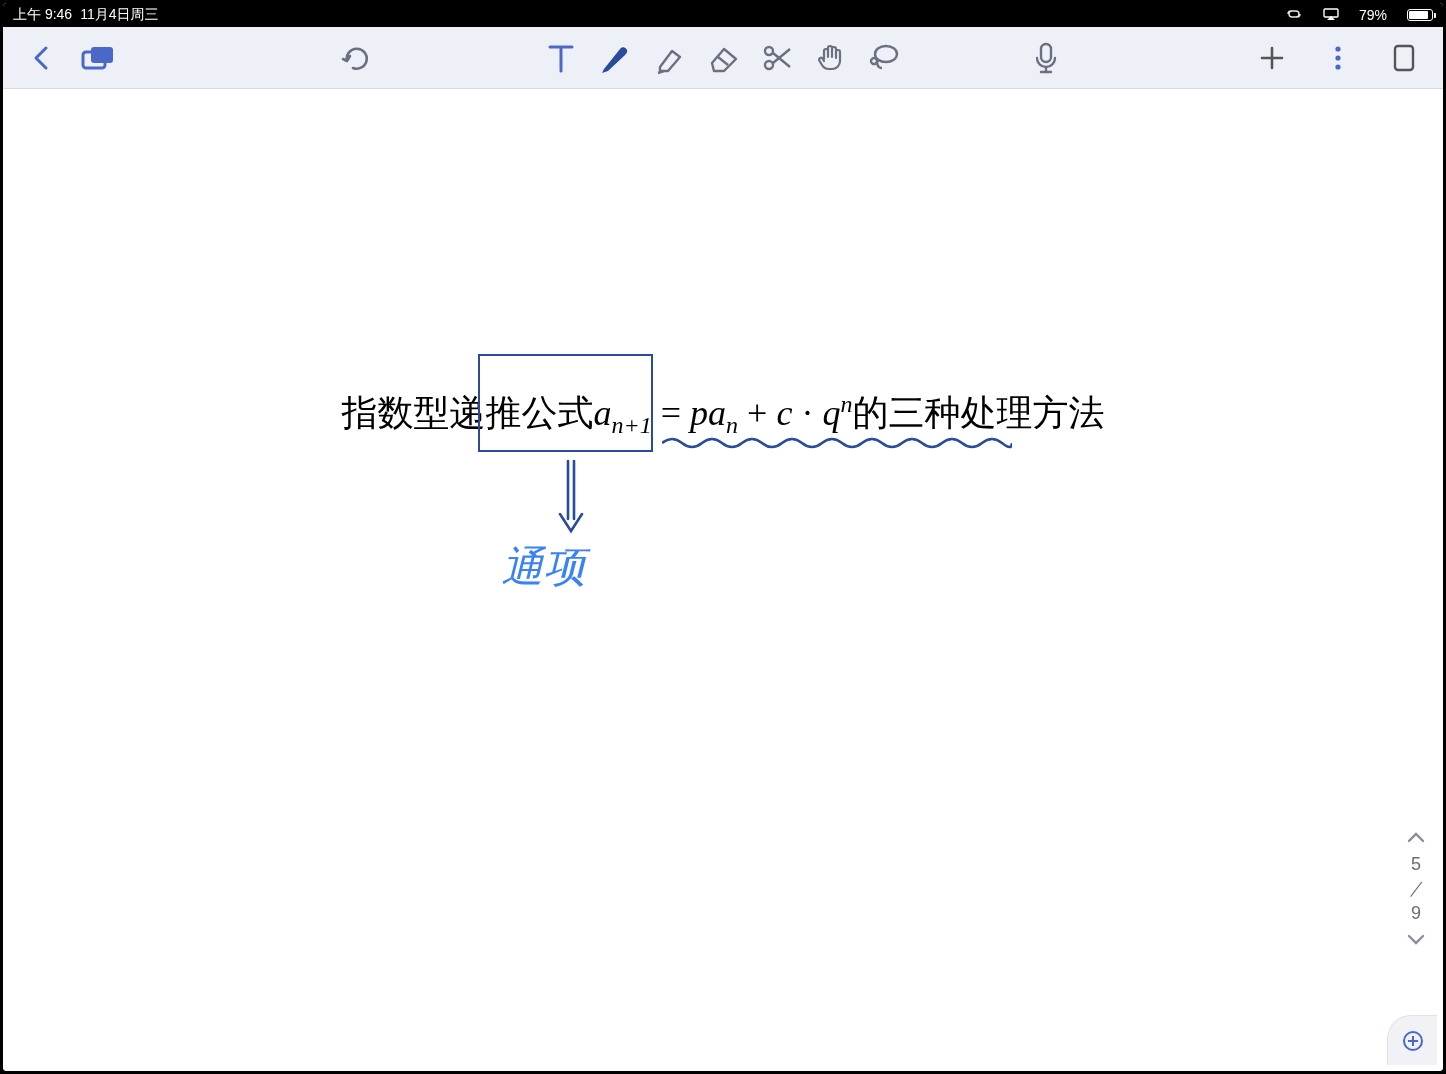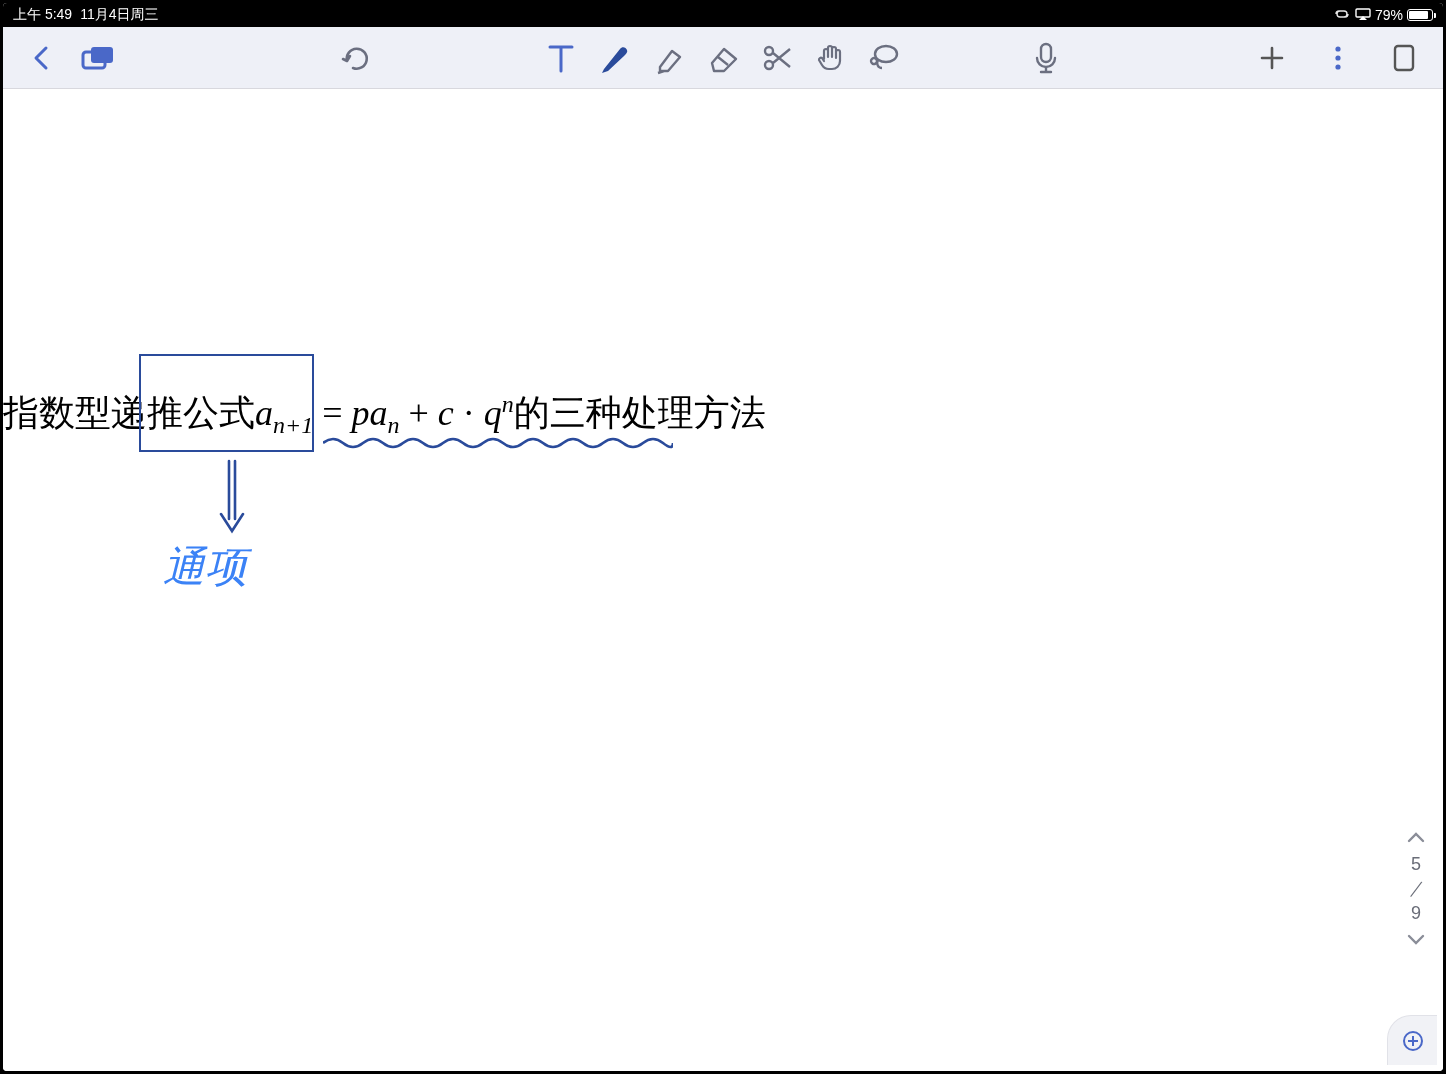--- a/index.html
+++ b/index.html
@@ -29,21 +29,21 @@
       height: 24px;
       background: #000;
       color: #fff;
       display: flex;
       align-items: center;
       justify-content: space-between;
       padding: 0 10px;
       font-size: 14px;
     }
     .status-left { display: flex; gap: 8px; }
-    .status-right { display: flex; align-items: center; gap: 4px; }
+    .status-right { display: flex; align-items: center; gap: 20px; }
     .battery-icon {
       display: inline-block;
       width: 26px;
       height: 12px;
       border: 1.5px solid #fff;
       border-radius: 3px;
       position: relative;
     }
     .battery-icon::after {
       content: "";
@@ -107,21 +107,21 @@
       left: 0;
       right: 0;
       bottom: 0;
       background: #fff;
     }
     .content {
       position: absolute;
       top: 300px;
       left: 0;
       width: 100%;
-      text-align: left;
+      text-align: center;
     }
     .formula-line {
       font-size: 36px;
       font-family: "Times New Roman", "STSong", serif;
       color: #000;
       position: relative;
       display: inline-block;
       white-space: nowrap;
     }
     .math-i { font-style: italic; font-family: "Times New Roman", serif; }
@@ -191,21 +191,21 @@
     }
   </style>
 </head>
 <body>
 
 <div class="device">
   <div class="screen">
 
     <div class="status-bar">
       <div class="status-left">
-        <span>上午 5:49</span>
+        <span>上午 9:46</span>
         <span>11月4日周三</span>
       </div>
       <div class="status-right">
         <span>
           <svg width="18" height="12" viewBox="0 0 18 12" stroke="#fff" fill="none" stroke-width="1.4">
               <path d="M3 6a3 3 0 013-3h2M15 6a3 3 0 01-3 3h-2M7 3h4a3 3 0 010 6H7a3 3 0 010-6z" opacity="0.9"></path>
             </svg>
         </span>
         <span>
           <svg width="16" height="12" viewBox="0 0 16 12" stroke="#fff" fill="none" stroke-width="1.4">

